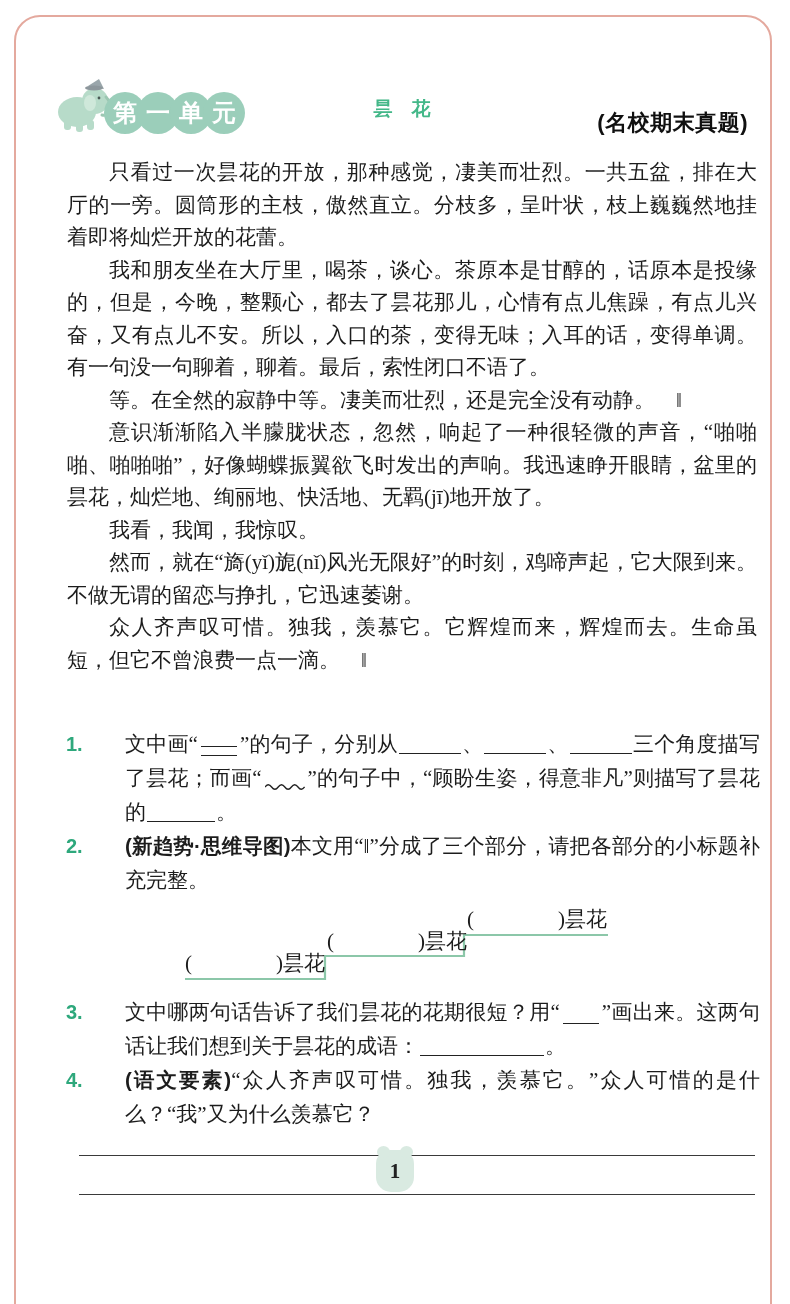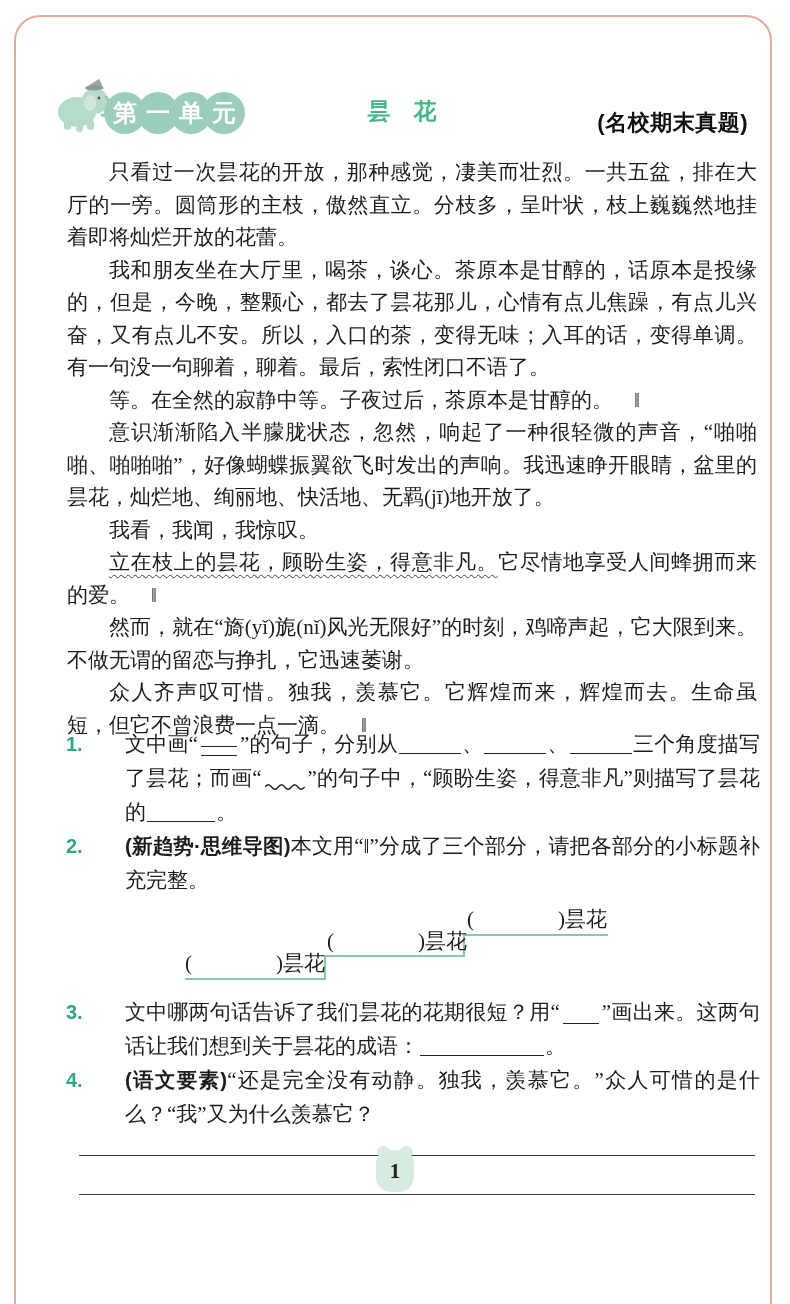--- a/index.html
+++ b/index.html
@@ -17,21 +17,21 @@
   .unit-badge{position:absolute;left:52px;top:8px;display:flex;}
   .unit-circle{
     width:42px;height:42px;border-radius:50%;background:#9bceba;color:#ffffff;
     display:flex;align-items:center;justify-content:center;
     font-size:24px;font-weight:bold;font-family:"Liberation Sans",sans-serif;
     margin-left:-9px;
   }
   .unit-circle:first-child{margin-left:0;}
   .main-title{
     position:absolute;left:0;right:0;top:12px;text-align:center;
-    font-size:23px;font-weight:bold;color:#43b788;
+    font-size:19px;font-weight:bold;color:#43b788;
     font-family:"Liberation Sans",sans-serif;
   }
   .source-tag{
     position:absolute;right:4px;top:24px;font-size:22px;font-weight:bold;color:#101010;
     font-family:"Liberation Sans",sans-serif;letter-spacing:0.5px;
   }
   
   .passage{
     position:absolute;left:67px;top:156px;width:690px;
     font-size:21px;line-height:32.5px;text-align:justify;
@@ -124,24 +124,23 @@
       <span class="unit-circle">单</span>
       <span class="unit-circle">元</span>
     </div>
     <div class="main-title">昙　花</div>
     <div class="source-tag">(名校期末真题)</div>
   </div>
 
   <div class="passage">
     <p>只看过一次昙花的开放，那种感觉，凄美而壮烈。一共五盆，排在大厅的一旁。圆筒形的主枝，傲然直立。分枝多，呈叶状，枝上巍巍然地挂着即将灿烂开放的花蕾。</p>
     <p>我和朋友坐在大厅里，喝茶，谈心。茶原本是甘醇的，话原本是投缘的，但是，今晚，整颗心，都去了昙花那儿，心情有点儿焦躁，有点儿兴奋，又有点儿不安。所以，入口的茶，变得无味；入耳的话，变得单调。有一句没一句聊着，聊着。最后，索性闭口不语了。</p>
-    <p>等。在全然的寂静中等。子夜过后，茶原本是甘醇的。　‖</p>
+    <p>等。在全然的寂静中等。凄美而壮烈，还是完全没有动静。　‖</p>
     <p>意识渐渐陷入半朦胧状态，忽然，响起了一种很轻微的声音，“啪啪啪、啪啪啪”，好像蝴蝶振翼欲飞时发出的声响。我迅速睁开眼睛，盆里的昙花，灿烂地、绚丽地、快活地、无羁(jī)地开放了。</p>
     <p>我看，我闻，我惊叹。</p>
-    <p><span class="u-wavy">立在枝上的昙花，顾盼生姿，得意非凡。</span><span>它尽情地享受人间蜂拥而来的爱。　‖</span></p>
     <p>然而，就在“旖(yǐ)旎(nǐ)风光无限好”的时刻，鸡啼声起，它大限到来。不做无谓的留恋与挣扎，它迅速萎谢。</p>
     <p>众人齐声叹可惜。独我，羡慕它。它辉煌而来，辉煌而去。生命虽短，但它不曾浪费一点一滴。　‖</p>
   </div>
 
   <div class="questions">
 
     <div class="q">
       <span class="q-num">1.</span>
       <div class="q-body">
         <span>文中画“</span><span class="mark-double"></span><span>”的句子，分别从</span><span class="blank w62"></span><span>、</span><span class="blank w62"></span><span>、</span><span class="blank w62"></span><span>三个角度描写了昙花；而画“</span><span class="mark-wavy"><svg width="40" height="9" viewBox="0 0 40 9">
@@ -169,21 +168,21 @@
     <div class="q">
       <span class="q-num">3.</span>
       <div class="q-body">
         <span>文中哪两句话告诉了我们昙花的花期很短？用“</span><span class="mark-single"></span><span>”画出来。这两句话让我们想到关于昙花的成语：</span><span class="blank w120"></span><span>。</span>
       </div>
     </div>
 
     <div class="q">
       <span class="q-num">4.</span>
       <div class="q-body">
-        <span class="q-tag">(语文要素)</span><span>“还是完全没有动静。独我，羡慕它。”众人可惜的是什么？“我”又为什么羡慕它？</span>
+        <span class="q-tag">(语文要素)</span><span>“众人齐声叹可惜。独我，羡慕它。”众人可惜的是什么？“我”又为什么羡慕它？</span>
       </div>
     </div>
 
     <div class="answers">
       <div class="answer-line"></div>
       <div class="answer-line"></div>
     </div>
   </div>
 
   <div class="page-badge">

